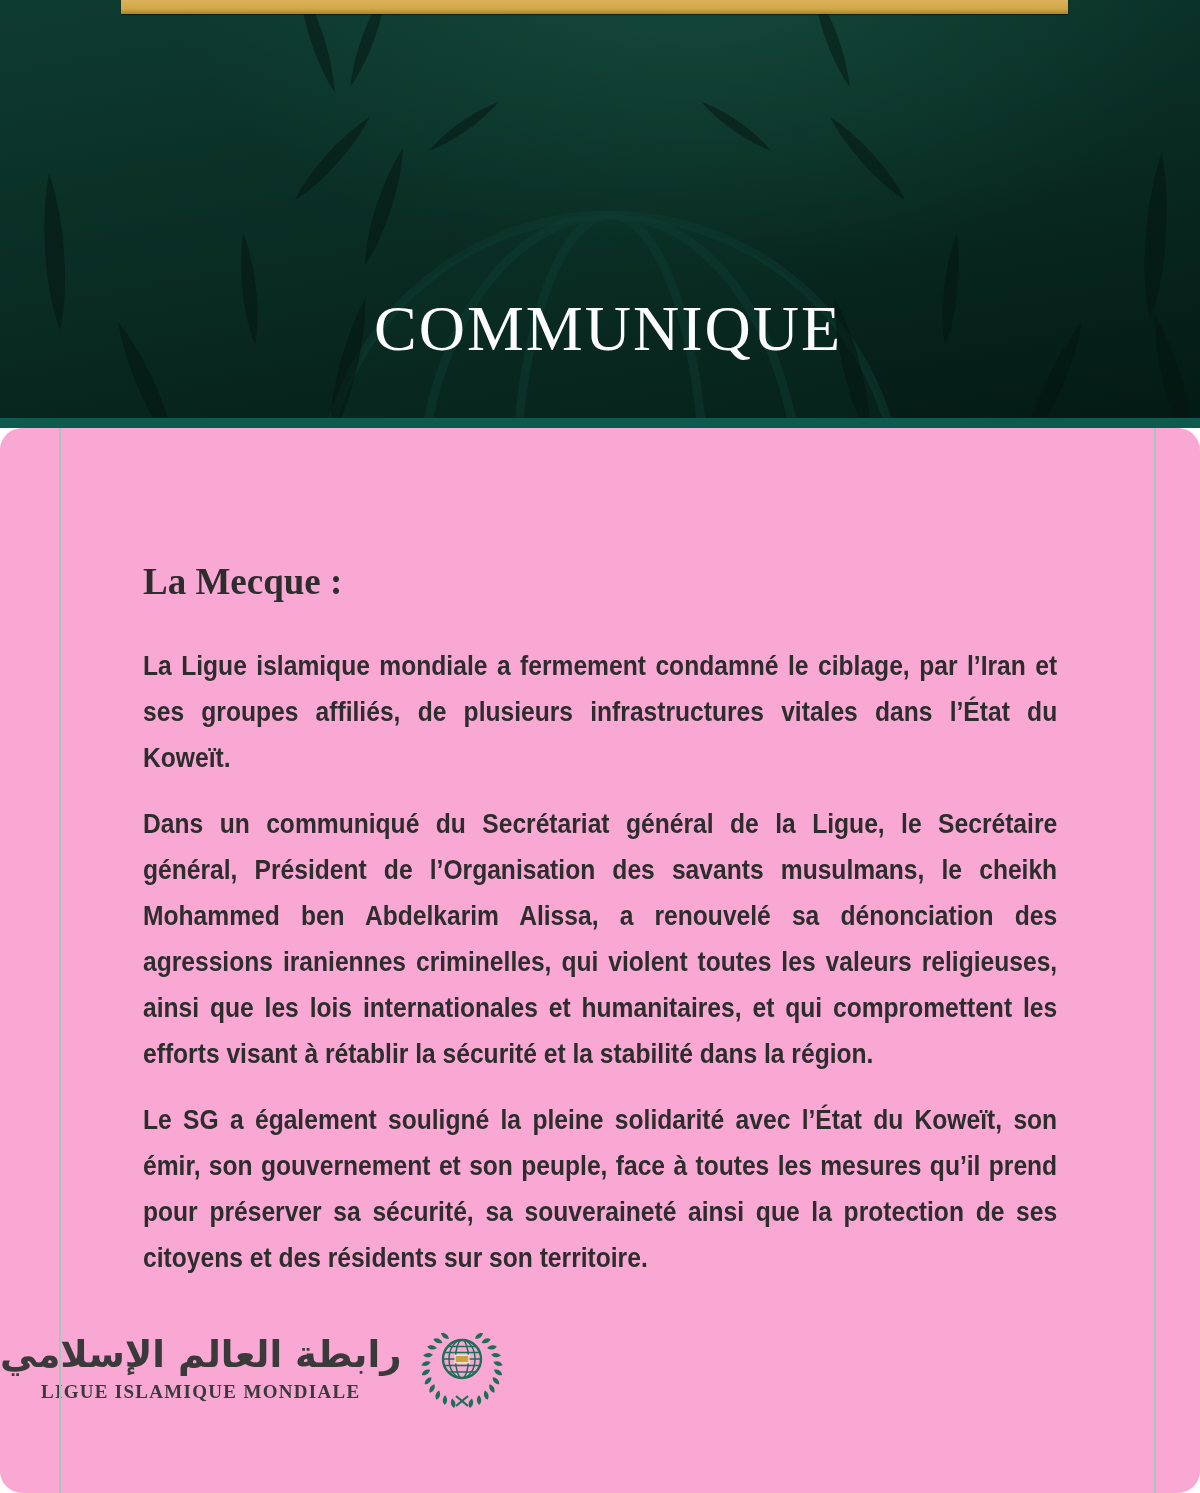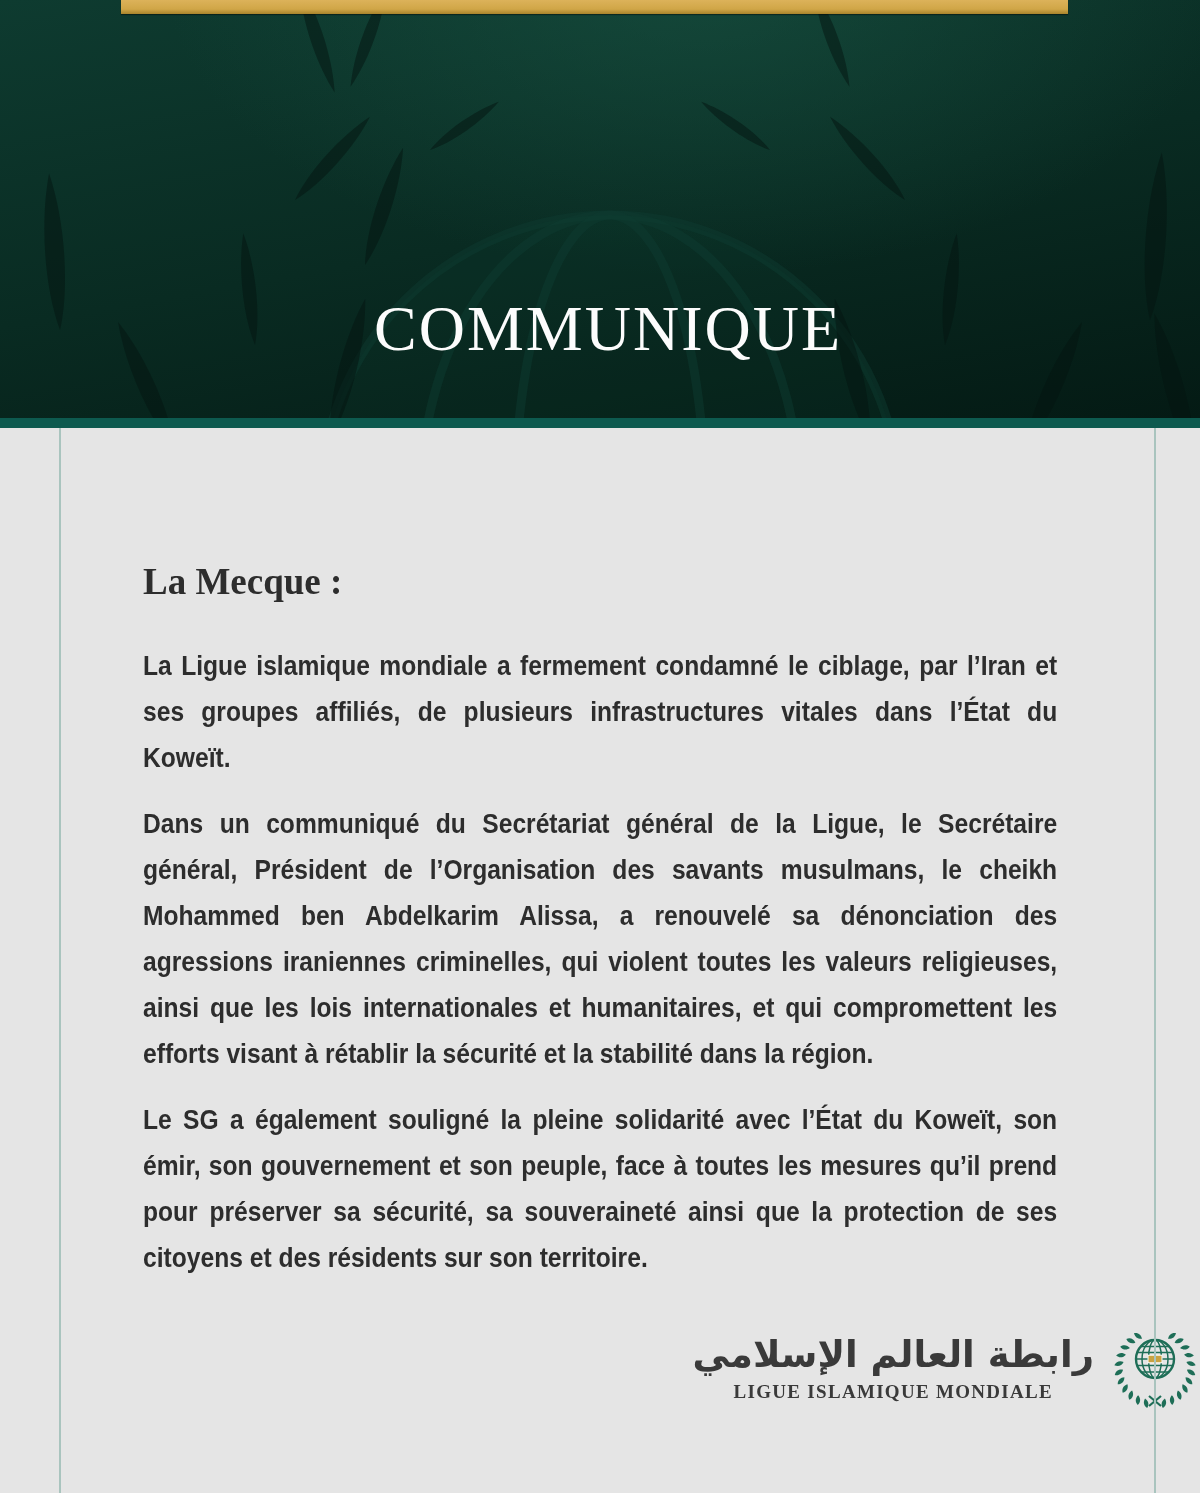--- a/index.html
+++ b/index.html
@@ -22,39 +22,39 @@
     box-shadow:0 1px 1px rgba(0,0,0,.4);
   }
   .hero-title {
     position:absolute; top:284px; left:0; width:100%; margin:8px; z-index:2;
     text-align:center; font-family:"Liberation Serif", serif; font-weight:normal;
     font-size:64px; letter-spacing:2px; color:#fcfcfc;
   }
   .teal-band { position:absolute; top:418px; left:0; width:1200px; height:10px; background:#0d5a4f; }
 
   
-  .content { position:absolute; top:428px; left:0; width:1200px; height:1065px; background:#e5e5e5; }
+  .content { position:absolute; top:428px; left:0; width:1200px; height:1065px; background:#f9a8d4;border-radius:22px; }
   .rule { position:absolute; top:0; bottom:0; width:2px; background:#a9c4be; }
   .rule-left  { left:59px; }
   .rule-right { left:1154px; }
 
   .dateline {
     margin:134px 0 0 143px; font-family:"Liberation Serif", serif;
     font-size:37px; font-weight:bold; color:#2d2d2d; line-height:1.1;
   }
   .para {
     margin:20px 0 0 143px; width:1040px;
     transform:scaleX(0.879); transform-origin:0 0;
     font-size:28px; font-weight:bold; line-height:46px;
     text-align:justify; color:#2d2d2d;
   }
   .para.first { margin-top:40px; }
 
   
-  .logo { margin-top:40px; display:flex; justify-content:flex-end; align-items:center; gap:16px; }
+  .logo { margin-top:40px; display:flex; justify-content:flex-start; align-items:center; gap:16px; }
   .logo-text { text-align:center; }
   .arabic {
     direction:rtl; font-family:"DejaVu Sans", sans-serif; font-weight:bold;
     font-size:37px; line-height:1.25; color:#3a3a3a;
   }
   .caption {
     margin-top:3px; font-family:"Liberation Serif", serif; font-weight:bold;
     font-size:19px; letter-spacing:1.3px; color:#3a3a3a; white-space:nowrap;
   }
   .emblem { width:90px; height:94px; display:block; }

